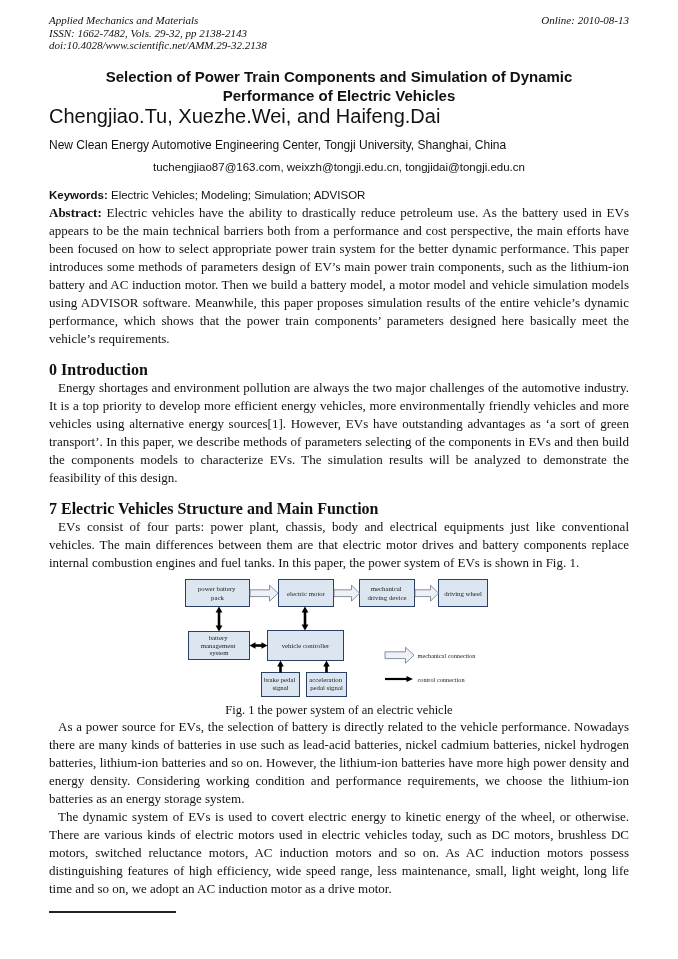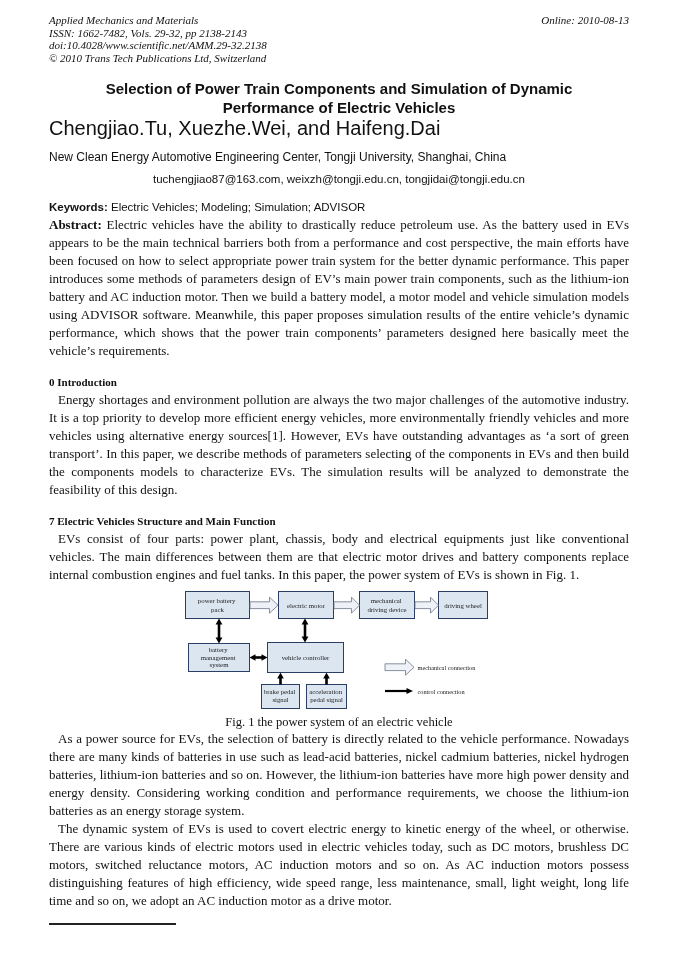--- a/index.html
+++ b/index.html
@@ -58,21 +58,21 @@
 
   p.body {
     font-size:13px;
     line-height:18px;
     text-align:justify;
     margin:0;
   }
   .indent { text-indent:9px; }
   h2.sec {
     font-family:"Liberation Serif", serif;
-    font-size:11px;
+    font-size:16px;
     line-height:18px;
     font-weight:bold;
     margin:13px 0 0 0;
   }
 
   .figwrap { text-align:center; margin-top:5px; }
   .caption { text-align:center; font-size:12.5px; line-height:15px; margin-top:0; }
 
   .fbox   { stroke-width:1; }
   .ftext  { font-family:"Liberation Serif", serif; font-size:6.8px; fill:#1c1c1c; text-anchor:middle; }
@@ -89,21 +89,20 @@
 </head>
 <body>
 
 <div class="page">
 
   <div class="hdr">
     <div class="hdr-left">
       <div>Applied Mechanics and Materials</div>
       <div>ISSN: 1662-7482, Vols. 29-32, pp 2138-2143</div>
       <div>doi:10.4028/www.scientific.net/AMM.29-32.2138</div>
-      <div>© 2010 Trans Tech Publications Ltd, Switzerland</div>
     </div>
     <div class="hdr-right">Online: 2010-08-13</div>
   </div>
 
   <div class="title">Selection of Power Train Components and Simulation of Dynamic Performance of Electric Vehicles</div>
   <div class="authors">Chengjiao.Tu, Xuezhe.Wei, and Haifeng.Dai</div>
   <div class="affil">New Clean Energy Automotive Engineering Center, Tongji University, Shanghai, China</div>
   <div class="emails">tuchengjiao87@163.com, weixzh@tongji.edu.cn, tongjidai@tongji.edu.cn</div>
 
   <div class="keywords">

